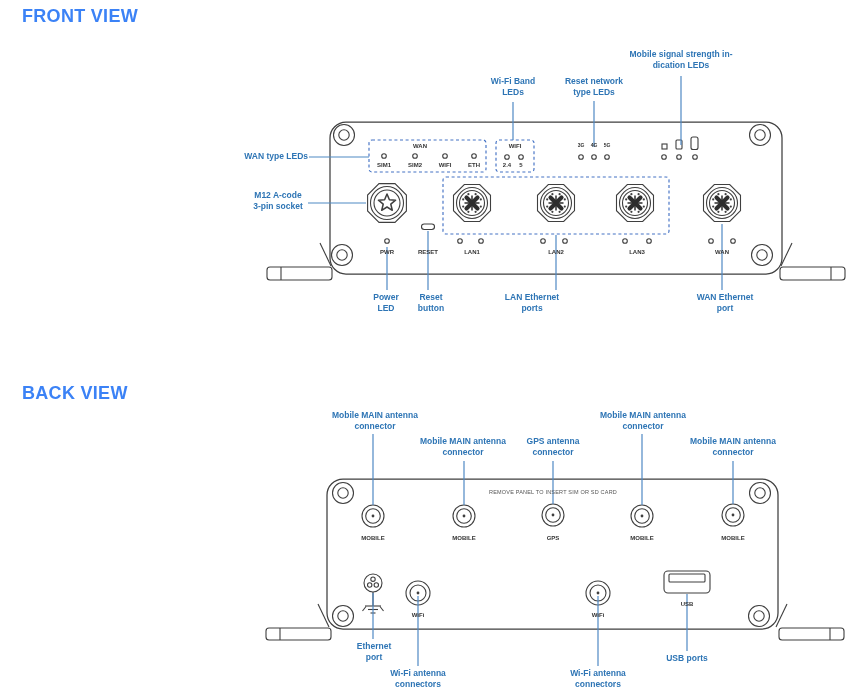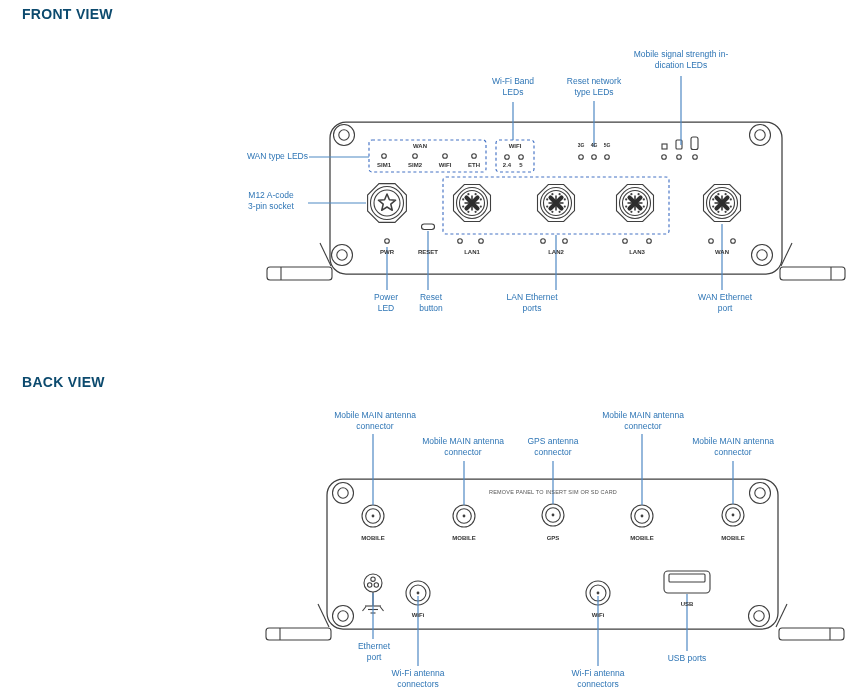--- a/index.html
+++ b/index.html
@@ -1,22 +1,22 @@
 <!DOCTYPE html>
 <html><head>
 <meta charset="utf-8">
 <style>
   html,body{margin:0;padding:0;background:#ffffff;}
   .page{position:relative;width:847px;height:695px;background:#fff;overflow:hidden;
         font-family:"Liberation Sans", sans-serif;}
-  .view-title{position:absolute;left:22px;font-size:14px;font-weight:700;
-        color:#0c4a6e;letter-spacing:.3px;}
+  .view-title{position:absolute;left:22px;font-size:18px;font-weight:700;
+        color:#3b82f6;letter-spacing:.3px;}
   svg.art{position:absolute;left:0;}
   
-  .co{position:absolute;font-size:8.5px;font-weight:400;color:#2e75b5;
+  .co{position:absolute;font-size:8.5px;font-weight:700;color:#2e75b5;
       line-height:11px;text-align:center;}
   .co span{display:block;}
   .co.ra{text-align:right;}
   
   .pl{position:absolute;transform:translateX(-50%);font-size:6px;font-weight:700;
       color:#333;white-space:nowrap;line-height:7px;}
   .pl.t5{font-size:5px;}
   .notice{position:absolute;transform:translateX(-50%);font-size:5.5px;
       color:#555;white-space:nowrap;letter-spacing:.2px;}
   
@@ -165,21 +165,21 @@
   <div class="pl" style="left:387px;top:249px;">PWR</div>
   <div class="pl" style="left:428px;top:249px;">RESET</div>
   <div class="pl" style="left:472px;top:249px;">LAN1</div>
   <div class="pl" style="left:556px;top:249px;">LAN2</div>
   <div class="pl" style="left:637px;top:249px;">LAN3</div>
   <div class="pl" style="left:722px;top:249px;">WAN</div>
 
   <div class="co ra" style="left:228px;top:151px;width:80px;">
     <span>WAN type LEDs</span>
   </div>
-  <div class="co" style="left:234px;top:190px;width:74px;">
+  <div class="co" style="left:241px;top:190px;width:74px;">
     <span>M12 A-code</span>
     <span>3-pin socket</span>
   </div>
   <div class="co" style="left:473px;top:76px;width:80px;">
     <span>Wi-Fi Band</span>
     <span>LEDs</span>
   </div>
   <div class="co" style="left:548px;top:76px;width:92px;">
     <span>Reset network</span>
     <span>type LEDs</span>
@@ -198,21 +198,21 @@
   </div>
   <div class="co" style="left:490px;top:292px;width:84px;">
     <span>LAN Ethernet</span>
     <span>ports</span>
   </div>
   <div class="co" style="left:683px;top:292px;width:84px;">
     <span>WAN Ethernet</span>
     <span>port</span>
   </div>
 
-  <div class="view-title" style="top:374px;">BACK VIEW</div>
+  <div class="view-title" style="top:383px;">BACK VIEW</div>
 
   <svg class="art" style="top:348px;" width="847" height="347" viewBox="0 0 847 347">
 
     <g>
       <path class="ln" d="M318,256 L329,279"></path>
       <rect class="ln" x="266" y="280" width="65" height="12" rx="3"></rect>
       <line class="ln" x1="280" y1="280" x2="280" y2="292"></line>
     </g>
     <g>
       <path class="ln" d="M787,256 L776,279"></path>

